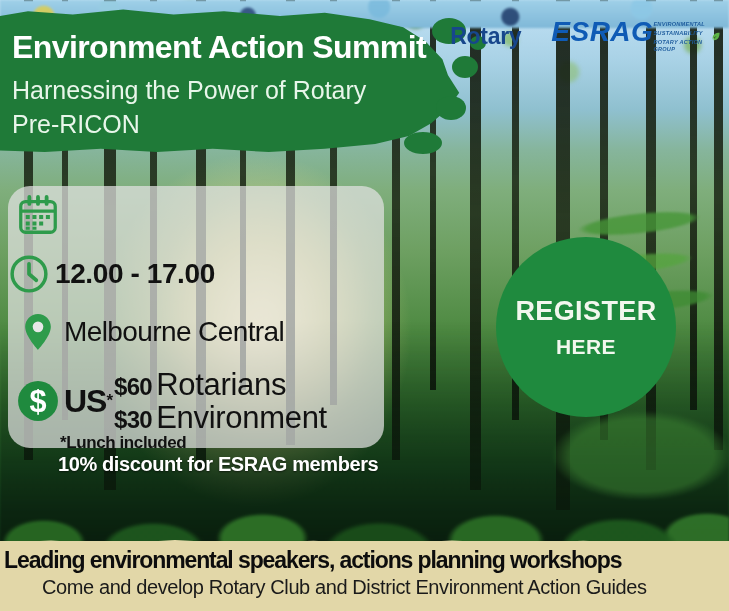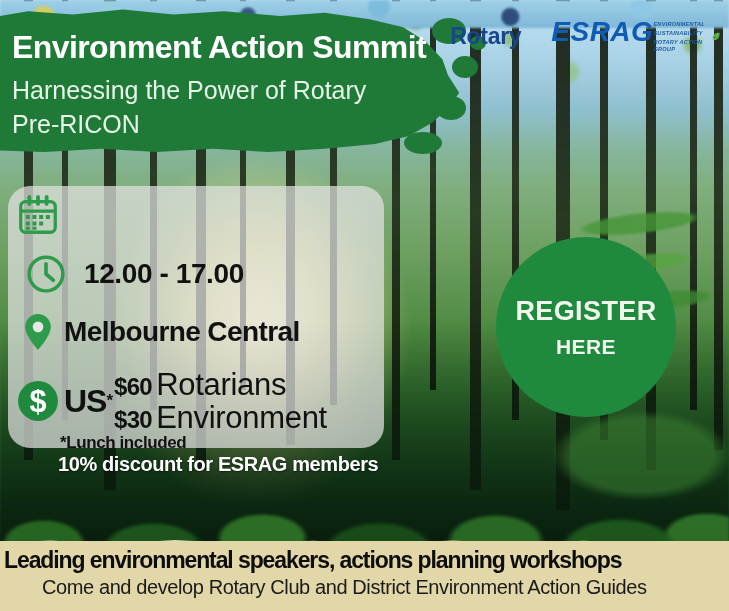--- a/index.html
+++ b/index.html
@@ -151,27 +151,27 @@
   
   .panel{
     position:absolute; left:8px; top:186px; width:376px; height:262px;
     background:rgba(226,226,226,.72);
     border-radius:22px;
   }
   .row{ position:absolute; display:flex; align-items:center; }
   .ico{ width:52px; display:flex; justify-content:center; align-items:center; }
 
   .r-date{ left:12px; top:192px; }
-  .r-time{ left:20px; top:252px;gap:12px; }
+  .r-time{ left:3px; top:252px; }
   .r-loc { left:12px; top:310px; }
   .r-fee { left:12px; top:368px; }
 
   .txt-date{ font-size:28px; font-weight:800; color:#111; letter-spacing:-.6px; white-space:nowrap; }
   .txt-time{ font-size:28px; font-weight:800; color:#111; letter-spacing:-.4px; }
-  .txt-loc { font-size:28px; font-weight:700; color:#111; letter-spacing:-.6px; }
+  .txt-loc { font-size:28px; font-weight:400; color:#111; letter-spacing:-.6px; }
 
   .fee-wrap{ display:flex; align-items:center; }
   .us{ font-size:32px; font-weight:600; color:#111; letter-spacing:-1px; }
   .star{ font-size:17px; font-weight:700; color:#111; vertical-align:super; }
   .fee-lines{ display:flex; flex-direction:column; line-height:1.08; margin-left:1px; }
   .fee-line{ white-space:nowrap; }
   .amt{ font-size:24px; font-weight:800; color:#111; letter-spacing:-.8px; }
   .who{ font-size:31px; font-weight:400; color:#111; letter-spacing:-.3px; }
 
   .lunch{

